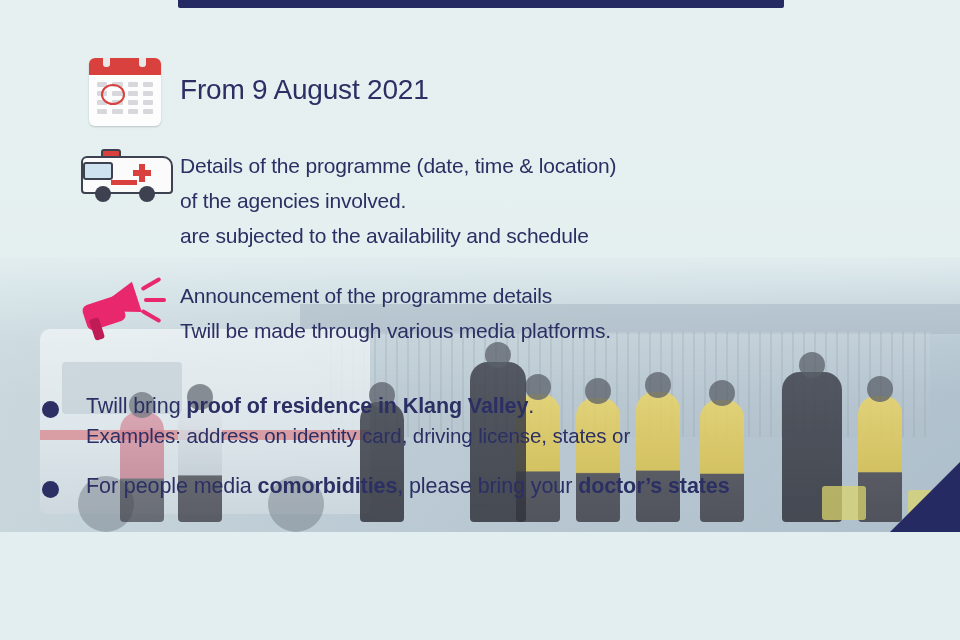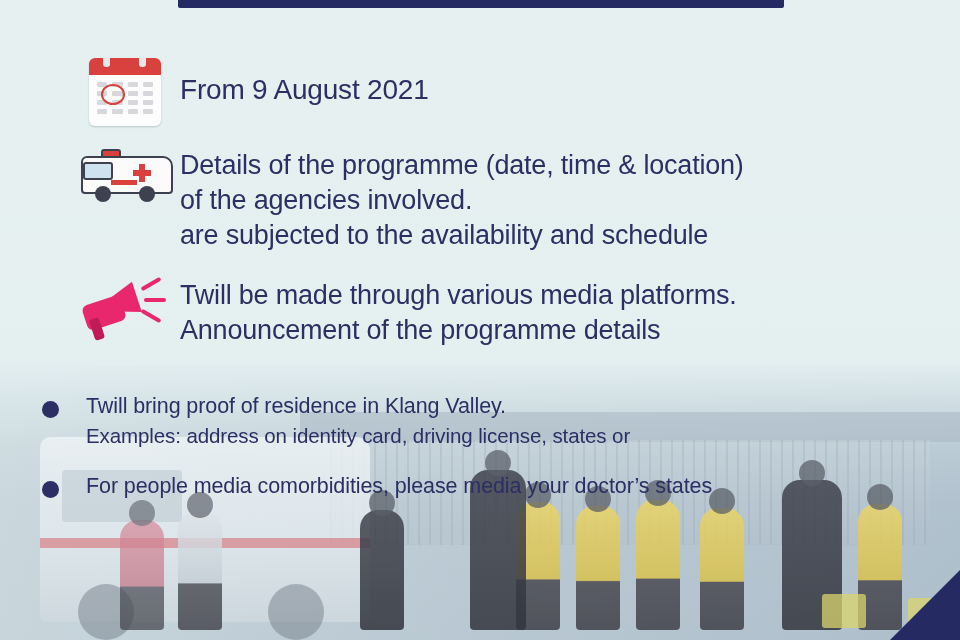--- a/index.html
+++ b/index.html
@@ -10,21 +10,21 @@
     width: 960px;
     height: 640px;
     overflow: hidden;
     font-family: "Liberation Sans", sans-serif;
     background: #e3eef0;
     color: #2b2f5e;
   }
   .poster {
     position: relative;
     width: 960px;
-    height: 640px;
+    height: 532px;
     background: linear-gradient(180deg, #e6f0f1 0%, #e4eff0 55%, #dfeaec 100%);
     overflow: hidden;
   }
 
   
   .top-banner {
     position: absolute;
     top: -14px;
     left: 178px;
     width: 606px;
@@ -168,21 +168,21 @@
     align-items: flex-start;
   }
   .icon-cell {
     width: 110px;
     flex: 0 0 110px;
     display: flex;
     justify-content: center;
     align-items: flex-start;
   }
   .row-text {
-    font-size: 27px;
+    font-size: 21px;
     line-height: 35px;
     color: #2b2f63;
     font-weight: 400;
     letter-spacing: -0.2px;
   }
 
   .row1 { top: 58px; left: 70px; }
   .row1 .row-text { padding-top: 14px; font-size: 28px; }
   .row2 { top: 148px; left: 70px; }
   .row3 { top: 278px; left: 70px; }
@@ -353,21 +353,21 @@
   .bullet p {
     margin: 0;
     font-size: 21.5px;
     line-height: 29px;
     color: #2b2f63;
     letter-spacing: -0.1px;
   }
   .bullet p.small {
     font-size: 20.5px;
   }
-  .bullet b { font-weight: 400; }
+  .bullet b { font-weight: 700; }
 </style>
 </head>
 <body>
 
 <div class="poster">
 
   <div class="top-banner"></div>
 
   <div class="photo-band">
     <div class="photo-base"></div>
@@ -474,33 +474,33 @@
         <div class="mega">
           <div class="mega-line l1"></div>
           <div class="mega-line l2"></div>
           <div class="mega-line l3"></div>
           <div class="mega-cone"></div>
           <div class="mega-body"></div>
           <div class="mega-handle"></div>
         </div>
       </div>
       <div class="row-text">
+        <div>Announcement of the programme details</div>
         <div>Twill be made through various media platforms.</div>
-        <div>Announcement of the programme details</div>
       </div>
     </div>
 
     <div class="bullets">
 
       <div class="bullet">
         <span class="dot"></span>
         <p><span>Twill bring </span><b>proof of residence in Klang Valley</b><span>.</span></p>
         <p class="small">Examples: address on identity card, driving license, states or</p>
       </div>
 
       <div class="bullet">
         <span class="dot"></span>
-        <p><span>For people media </span><b>comorbidities</b><span>, please media your </span><b>doctor’s states</b></p>
+        <p><span>For people media </span><b>comorbidities</b><span>, please bring your </span><b>doctor’s states</b></p>
       </div>
 
     </div>
   </div>
 </div>
 
 </body></html>

